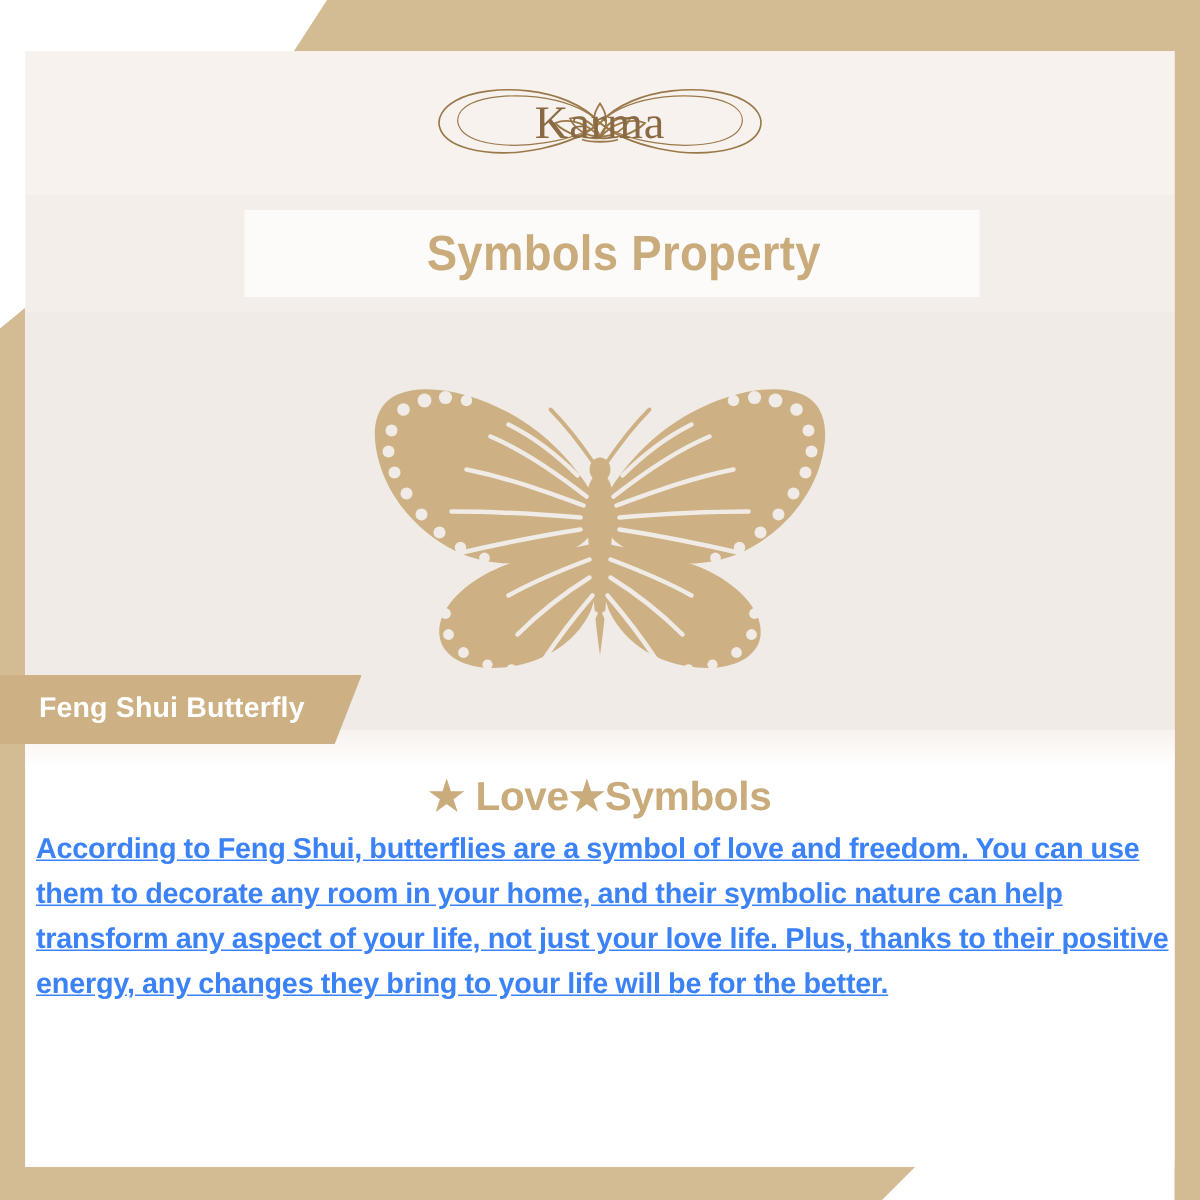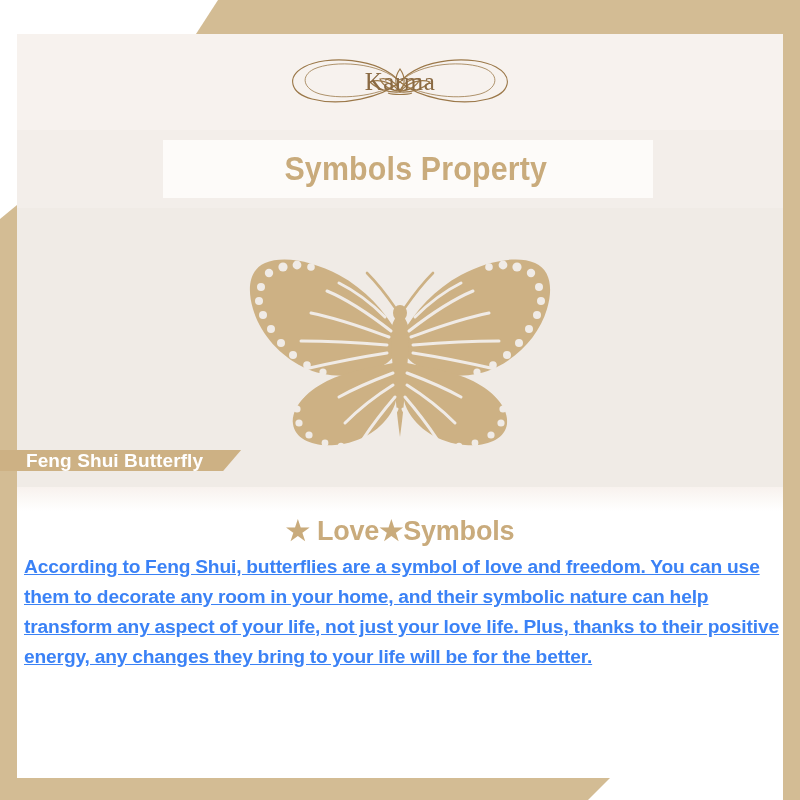--- a/index.html
+++ b/index.html
@@ -91,21 +91,21 @@
     height: 66px;
     display: flex;
     align-items: center;
     justify-content: center;
   }
   .logo svg { position: absolute; left: 0; top: 0; }
   .logo-text {
     position: relative;
     z-index: 2;
     font-family: "Liberation Serif", serif;
-    font-size: 25px;
+    font-size: 31px;
     letter-spacing: 0.5px;
     color: #8a6a43;
     display: flex;
     align-items: center;
     gap: 78px;
     white-space: nowrap;
   }
 
   
   .title-strip {
@@ -157,21 +157,21 @@
     display: flex;
     align-items: center;
     justify-content: center;
   }
 
   
   .tag {
     position: absolute;
     left: 0;
     top: 450px;
-    height: 21px;
+    height: 46px;
     padding: 0 38px 0 26px;
     background: #cdb184;
     display: flex;
     align-items: center;
     clip-path: polygon(0 0, 100% 0, calc(100% - 18px) 100%, 0 100%);
     z-index: 5;
   }
   .tag-text {
     color: #ffffff;
     font-weight: bold;

